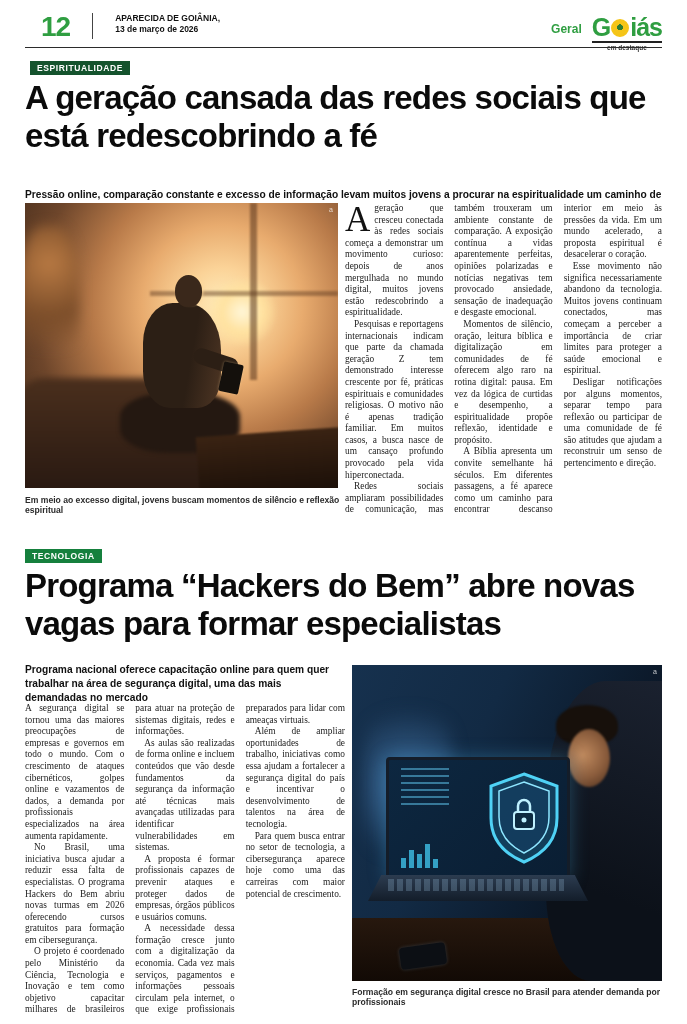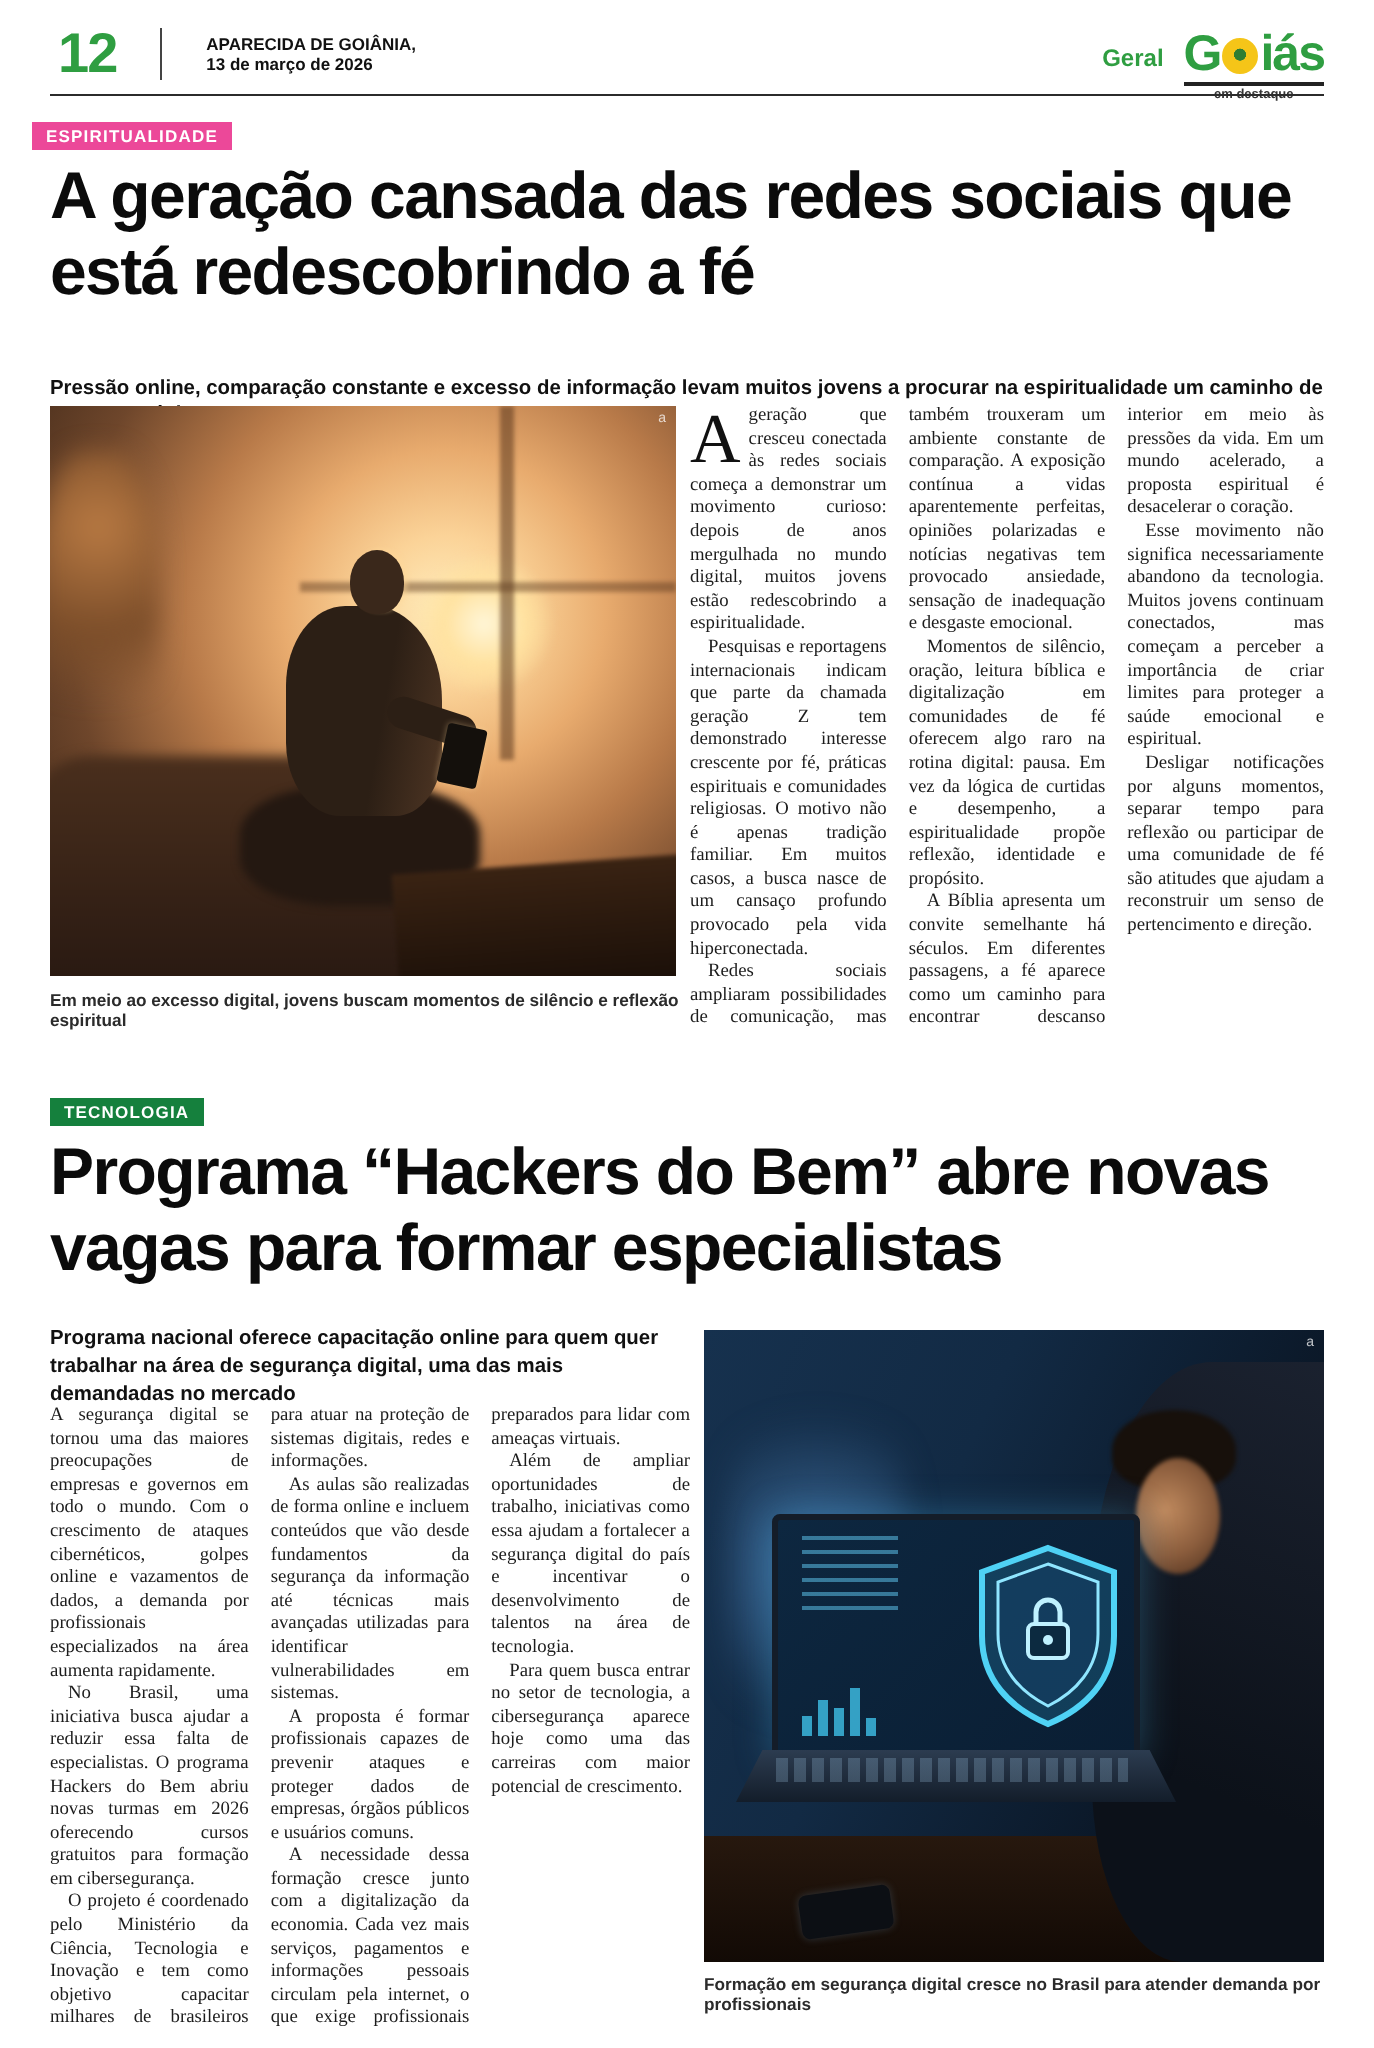--- a/index.html
+++ b/index.html
@@ -3,38 +3,38 @@
 <meta charset="utf-8">
 <style>
   html,body{margin:0;padding:0;}
   body{
     width:687px;height:1024px;position:relative;overflow:hidden;
     background:#ffffff;color:#111;
     font-family:"Liberation Sans",sans-serif;
   }
   
   .header{position:absolute;left:25px;top:13px;width:637px;height:33px;}
-  .header-left{position:absolute;left:4px;top:0;display:flex;align-items:center;gap:22px;}
+  .header-left{position:absolute;left:16px;top:0;display:flex;align-items:flex-start;gap:22px;}
   .page-number{color:#2f9e41;font-size:28px;font-weight:bold;line-height:28px;letter-spacing:-1px;}
   .edition-divider{width:1px;height:26px;background:#444;}
   .edition-info{font-size:8.5px;font-weight:bold;line-height:10.5px;color:#111;}
   .header-right{position:absolute;right:0;top:2px;display:flex;align-items:flex-start;gap:10px;}
   .section-label{color:#2f9e41;font-size:12px;font-weight:bold;margin-top:7px;}
   .logo-block{display:flex;flex-direction:column;align-items:center;}
   .logo-word{display:flex;align-items:center;color:#2f9e41;font-size:25px;font-weight:bold;letter-spacing:-1px;line-height:25px;}
   .logo-o-icon{width:18px;height:18px;border-radius:50%;margin:0 1px;
     background:radial-gradient(circle at 50% 45%,#2e7d32 0 28%,#f5c518 30% 100%);
     border:2px solid #f5c518;box-sizing:border-box;}
   .logo-underline{width:100%;height:2px;background:#222;margin-top:1px;}
   .logo-tagline{font-size:6.5px;font-weight:bold;color:#333;margin-top:1px;}
   .header-rule{position:absolute;left:25px;top:47px;width:637px;height:0;border-top:1.5px solid #2b2b2b;}
   
   .tag{position:absolute;color:#fff;font-size:8.5px;font-weight:bold;letter-spacing:.6px;
        padding:2.5px 7px;line-height:9px;}
-  .tag-green{background:#ec4899;left:16px;top:61px;}
+  .tag-green{background:#14532d;left:30px;top:61px;}
   .tag-blue{background:#15803d;left:25px;top:549px;}
   
   .headline{position:absolute;left:25px;color:#0b0b0b;font-weight:800;
     font-size:33px;line-height:37.5px;letter-spacing:-0.8px;}
   .headline-1{top:79px;width:645px;}
   .headline-2{top:567px;width:650px;}
   .deck{position:absolute;left:25px;font-weight:bold;color:#111;}
   .deck-1{top:188px;width:645px;font-size:10.2px;line-height:13px;}
   .deck-2{top:663px;width:315px;font-size:10.2px;line-height:14px;}
   

